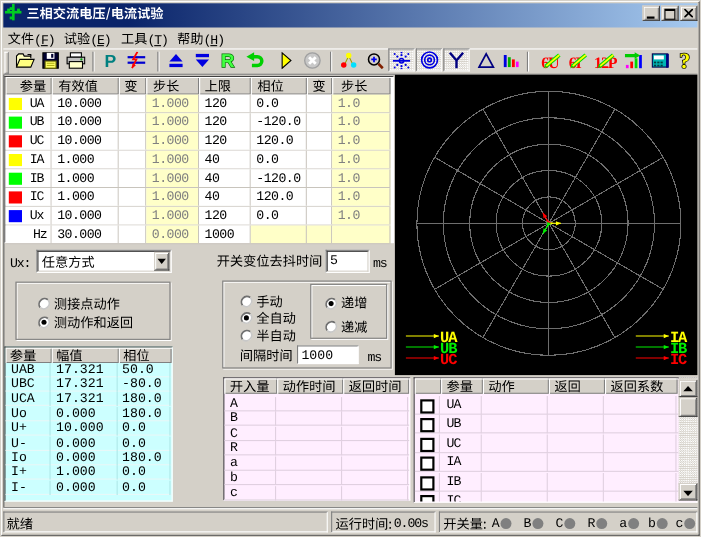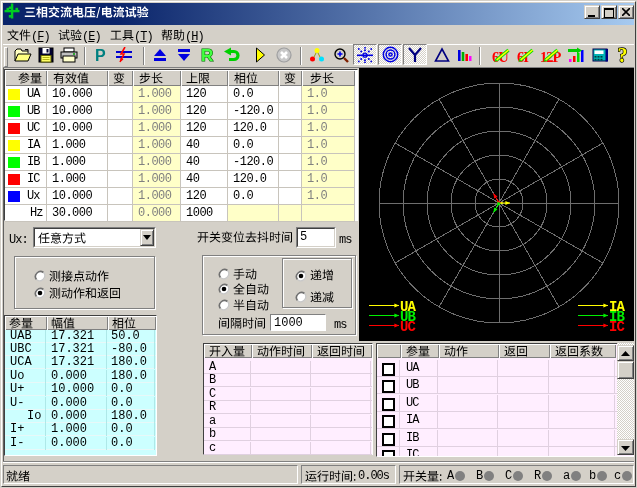--- a/index.html
+++ b/index.html
@@ -558,21 +558,21 @@
 <div class="ab" style="left:108px;top:370px;width:47px;height:13px;border-right:1px solid #aee8e8;padding-left:3px;box-sizing:border-box;line-height:13px;letter-spacing:0">180.0</div>
 <div class="ab" style="left:5px;top:395px;width:151px;height:1px;background:#e8f8f8"></div>
 <div class="ab" style="left:5px;top:383px;width:41px;height:13px;border-right:1px solid #aee8e8;padding-left:5px;box-sizing:border-box;line-height:13px;letter-spacing:0">U+</div>
 <div class="ab" style="left:47px;top:383px;width:60px;height:13px;border-right:1px solid #aee8e8;padding-left:4px;box-sizing:border-box;line-height:13px;letter-spacing:0">10.000</div>
 <div class="ab" style="left:108px;top:383px;width:47px;height:13px;border-right:1px solid #aee8e8;padding-left:3px;box-sizing:border-box;line-height:13px;letter-spacing:0">0.0</div>
 <div class="ab" style="left:5px;top:409px;width:151px;height:1px;background:#e8f8f8"></div>
 <div class="ab" style="left:5px;top:397px;width:41px;height:13px;border-right:1px solid #aee8e8;padding-left:5px;box-sizing:border-box;line-height:13px;letter-spacing:0">U-</div>
 <div class="ab" style="left:47px;top:397px;width:60px;height:13px;border-right:1px solid #aee8e8;padding-left:4px;box-sizing:border-box;line-height:13px;letter-spacing:0">0.000</div>
 <div class="ab" style="left:108px;top:397px;width:47px;height:13px;border-right:1px solid #aee8e8;padding-left:3px;box-sizing:border-box;line-height:13px;letter-spacing:0">0.0</div>
 <div class="ab" style="left:5px;top:422px;width:151px;height:1px;background:#e8f8f8"></div>
-<div class="ab" style="left:5px;top:410px;width:41px;height:13px;border-right:1px solid #aee8e8;padding-left:22px;box-sizing:border-box;line-height:13px;letter-spacing:0">Io</div>
+<div class="ab" style="left:5px;top:410px;width:41px;height:13px;border-right:1px solid #aee8e8;padding-left:5px;box-sizing:border-box;line-height:13px;letter-spacing:0">Io</div>
 <div class="ab" style="left:47px;top:410px;width:60px;height:13px;border-right:1px solid #aee8e8;padding-left:4px;box-sizing:border-box;line-height:13px;letter-spacing:0">0.000</div>
 <div class="ab" style="left:108px;top:410px;width:47px;height:13px;border-right:1px solid #aee8e8;padding-left:3px;box-sizing:border-box;line-height:13px;letter-spacing:0">180.0</div>
 <div class="ab" style="left:5px;top:435px;width:151px;height:1px;background:#e8f8f8"></div>
 <div class="ab" style="left:5px;top:423px;width:41px;height:13px;border-right:1px solid #aee8e8;padding-left:5px;box-sizing:border-box;line-height:13px;letter-spacing:0">I+</div>
 <div class="ab" style="left:47px;top:423px;width:60px;height:13px;border-right:1px solid #aee8e8;padding-left:4px;box-sizing:border-box;line-height:13px;letter-spacing:0">1.000</div>
 <div class="ab" style="left:108px;top:423px;width:47px;height:13px;border-right:1px solid #aee8e8;padding-left:3px;box-sizing:border-box;line-height:13px;letter-spacing:0">0.0</div>
 <div class="ab" style="left:5px;top:449px;width:151px;height:1px;background:#e8f8f8"></div>
 <div class="ab" style="left:5px;top:437px;width:41px;height:13px;border-right:1px solid #aee8e8;padding-left:5px;box-sizing:border-box;line-height:13px;letter-spacing:0">I-</div>
 <div class="ab" style="left:47px;top:437px;width:60px;height:13px;border-right:1px solid #aee8e8;padding-left:4px;box-sizing:border-box;line-height:13px;letter-spacing:0">0.000</div>
 <div class="ab" style="left:108px;top:437px;width:47px;height:13px;border-right:1px solid #aee8e8;padding-left:3px;box-sizing:border-box;line-height:13px;letter-spacing:0">0.0</div>

